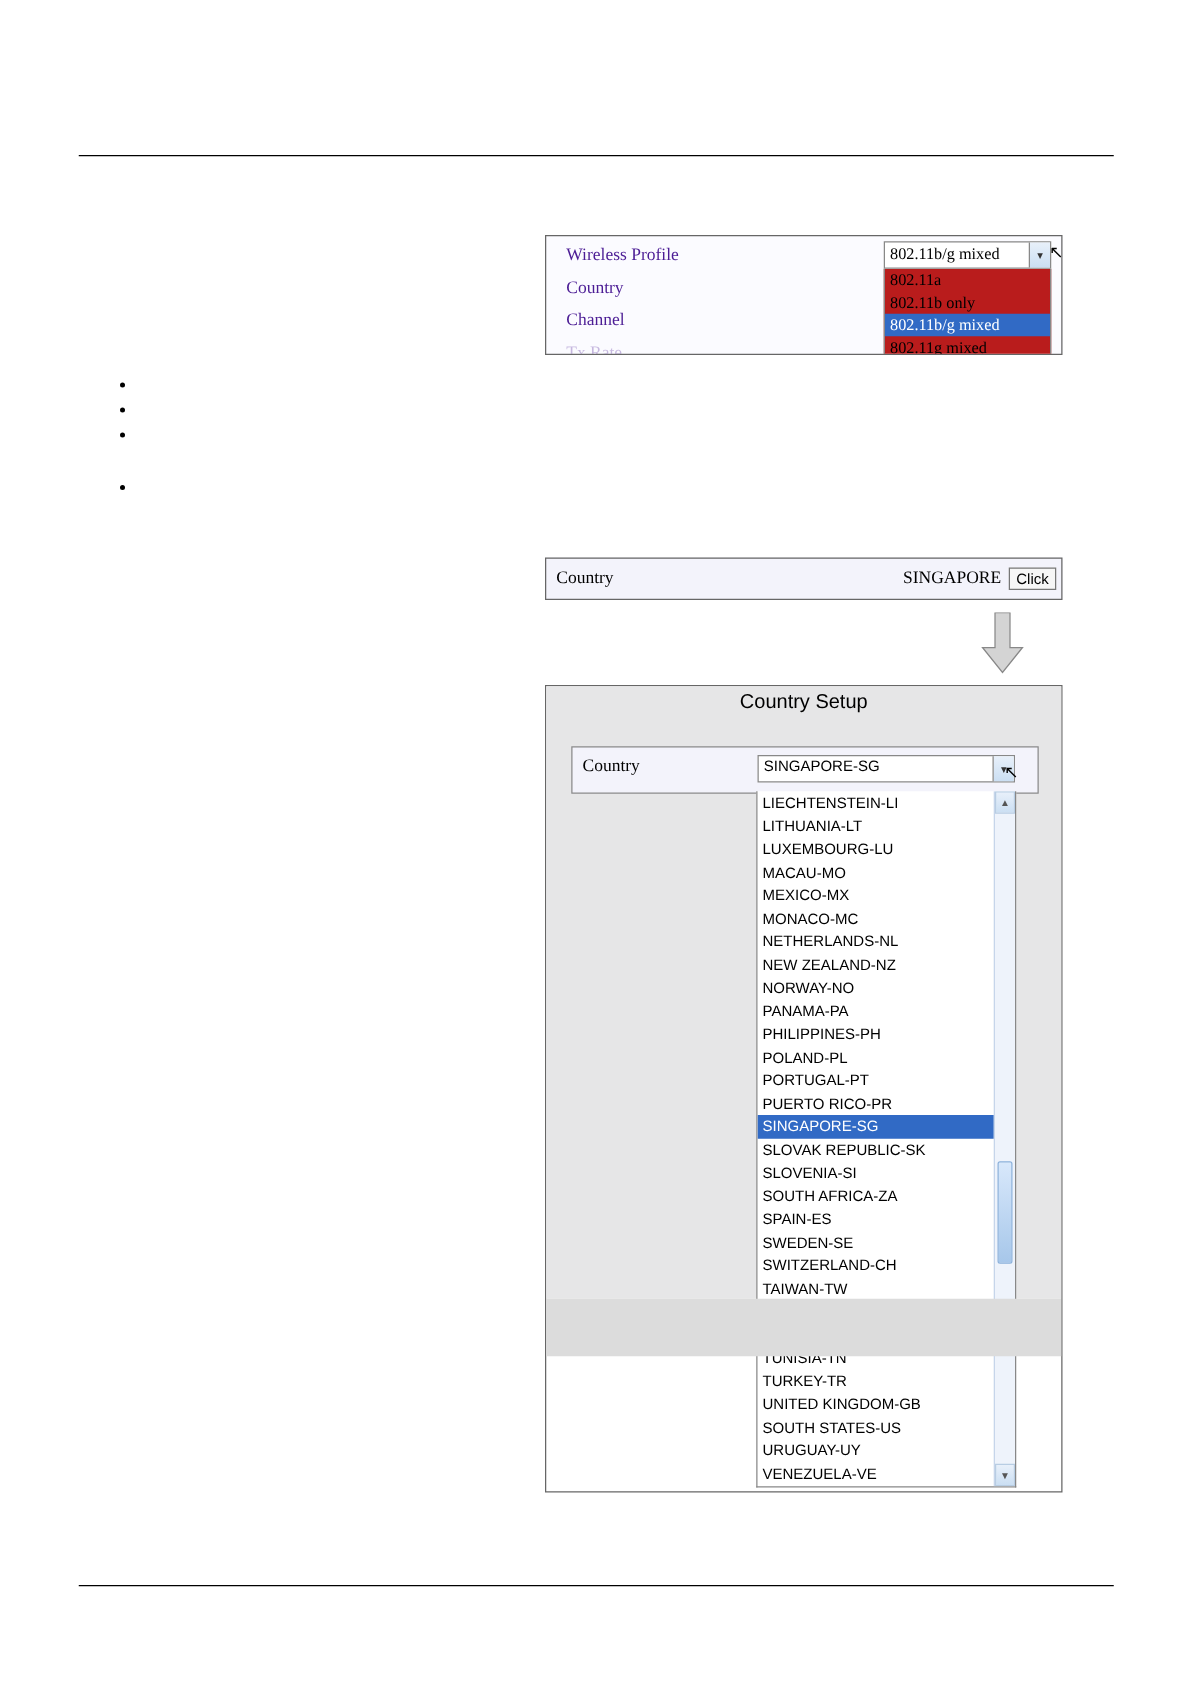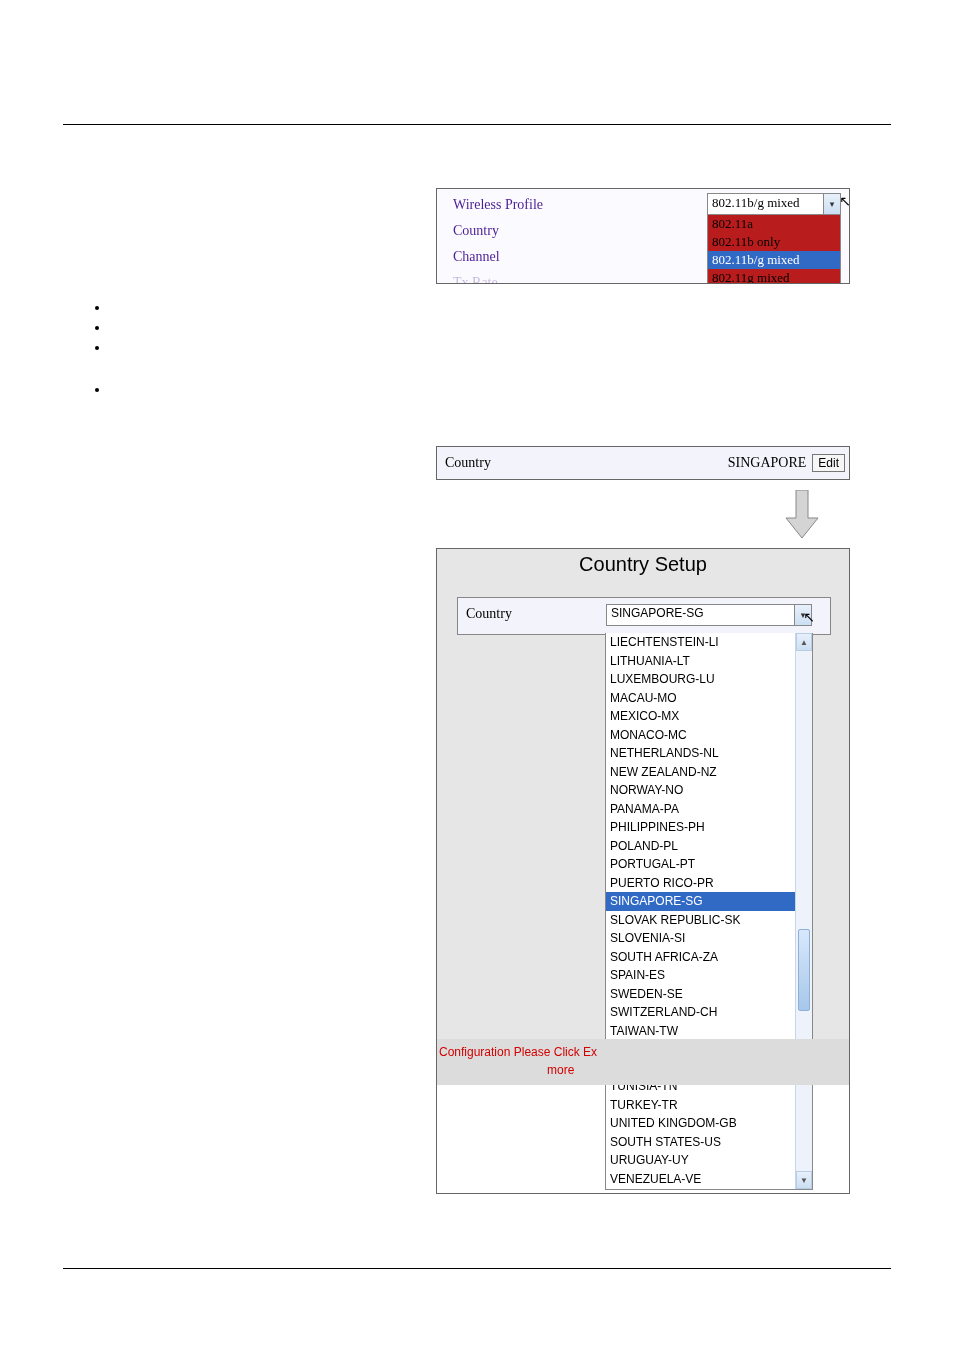--- a/index.html
+++ b/index.html
@@ -162,21 +162,21 @@
     position: absolute;
     left: 0; right:0; top: 0; height: 490px;
     background: #e6e6e7;
   }
   .panel3 h2 {
     position: absolute;
     left: 0; right: 0;
     top: 4px;
     text-align: center;
     font-family: "Arial", sans-serif;
-    font-size: 20px;
+    font-size: 16px;
     font-weight: normal;
     margin: 0;
   }
   .panel3 .form-box {
     position: absolute;
     left: 20px;
     top: 48px;
     width: 372px;
     height: 36px;
     background: #f3f3fb;
@@ -308,21 +308,21 @@
       <div class="hl">802.11b/g mixed</div>
       <div>802.11g mixed</div>
     </div>
   </div>
   <span class="cursor" style="right:-2px; top:4px;">↖</span>
 </div>
 
 <div class="panel2">
   <span class="lbl">Country</span>
   <span class="val">SINGAPORE</span>
-  <button class="editbtn">Edit</button>
+  <button class="editbtn">Click</button>
 </div>
 
 <svg class="arrow-down" width="36" height="50">
   <path d="M12 0 L24 0 L24 28 L34 28 L18 48 L2 28 L12 28 Z" fill="#d4d4d4" stroke="#888" stroke-width="1"></path>
 </svg>
 
 <div class="panel3">
   <div class="bg-gray"></div>
   <h2>Country Setup</h2>
   <div class="form-box">
@@ -366,17 +366,13 @@
         <div>URUGUAY-UY</div>
         <div>VENEZUELA-VE</div>
       </div>
     <div class="scrollbar">
       <div class="sb-btn" style="position:absolute;top:0;left:0;right:0;">▲</div>
       <div class="sb-thumb"></div>
       <div class="sb-btn" style="position:absolute;bottom:0;left:0;right:0;">▼</div>
     </div>
   </div>
   <div class="redband"></div>
-  <div class="redtext">
-    <div>Configuration Please Click Ex</div>
-    <div class="l2">more</div>
-  </div>
 </div>
 
 </body></html>

